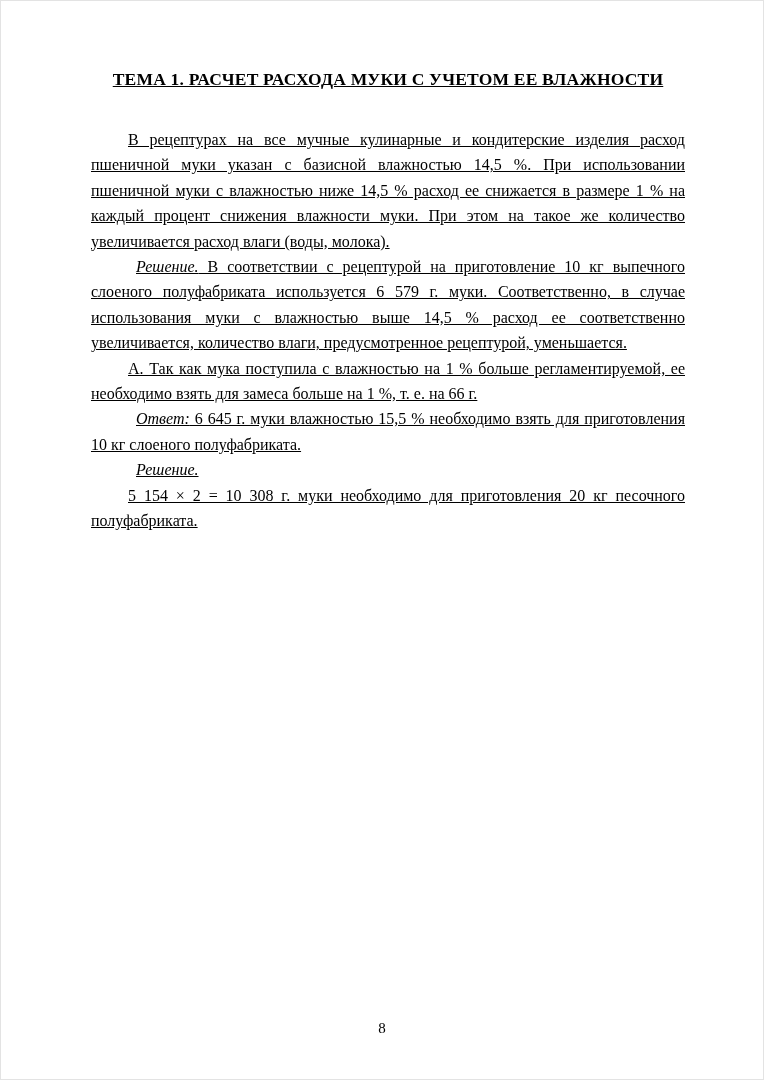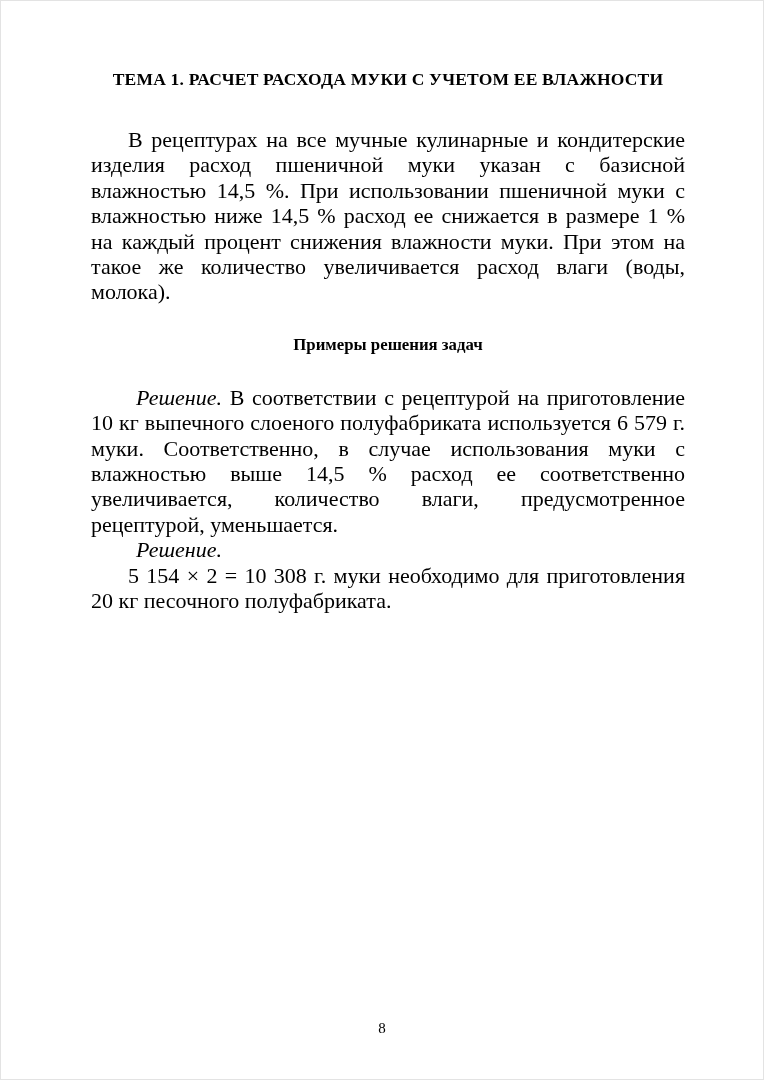--- a/index.html
+++ b/index.html
@@ -16,33 +16,34 @@
     border: 1px solid #e3e3e3;
     font-family: "Liberation Serif", "DejaVu Serif", serif;
     color: #000000;
     overflow: hidden;
   }
   .content {
     position: absolute;
     left: 90px;
     top: 66px;
     width: 594px;
+    text-decoration: underline;
   }
   .title {
     font-size: 17.5px;
     font-weight: bold;
     font-style: normal;
     text-align: center;
     letter-spacing: 0.2px;
     margin: 0 0 36px 0;
     line-height: 24px;
   }
   .body-text p {
     margin: 0;
-    font-size: 22px;
+    font-size: 16px;
     line-height: 25.4px;
     text-align: justify;
     text-indent: 37px;
     hyphens: auto;
   }
   .lead-bi {
     font-weight: bold;
     font-style: italic;
   }
   .lead-i {
@@ -74,27 +75,28 @@
 <div class="page">
   <div class="content">
 
     <h1 class="title">ТЕМА 1. РАСЧЕТ РАСХОДА МУКИ С УЧЕТОМ ЕЕ ВЛАЖНОСТИ</h1>
 
     <div class="body-text">
 
       <p>В рецептурах на все мучные кулинарные и кондитерские изделия расход пшеничной муки указан с базисной влажностью 14,5&nbsp;%. При использовании пшеничной муки с влажностью ниже 14,5&nbsp;% расход ее снижается в размере 1&nbsp;% на каждый процент снижения влажности муки. При этом на такое же количество увеличивается расход влаги (воды, молока).</p>
 
 
-      <div class="examples-heading">Примеры решения задач</div>
 
 
       <p><span class="lead-i">Решение.</span><span> В соответствии с рецептурой на приготовление 10 кг выпечного слоеного полуфабриката используется 6&nbsp;579 г. муки. Соответственно, в случае использования муки с влажностью выше 14,5&nbsp;% расход ее соответственно увеличивается, количество влаги, предусмотренное рецептурой, уменьшается.</span></p>
 
+      <p>А. Так как мука поступила с влажностью на 1&nbsp;% больше регламентируемой, ее необходимо взять для замеса больше на 1&nbsp;%, т. е. на 66 г.</p>
 
 
+      <p><span class="lead-i">Ответ:</span><span> 6&nbsp;645 г. муки влажностью 15,5&nbsp;% необходимо взять для приготовления 10 кг слоеного полуфабриката.</span></p>
 
 
       <p><span class="lead-i">Решение.</span></p>
 
 
       <p>5&nbsp;154 × 2 = 10&nbsp;308 г. муки необходимо для приготовления 20 кг песочного полуфабриката.</p>
 
     </div>
   </div>
 

